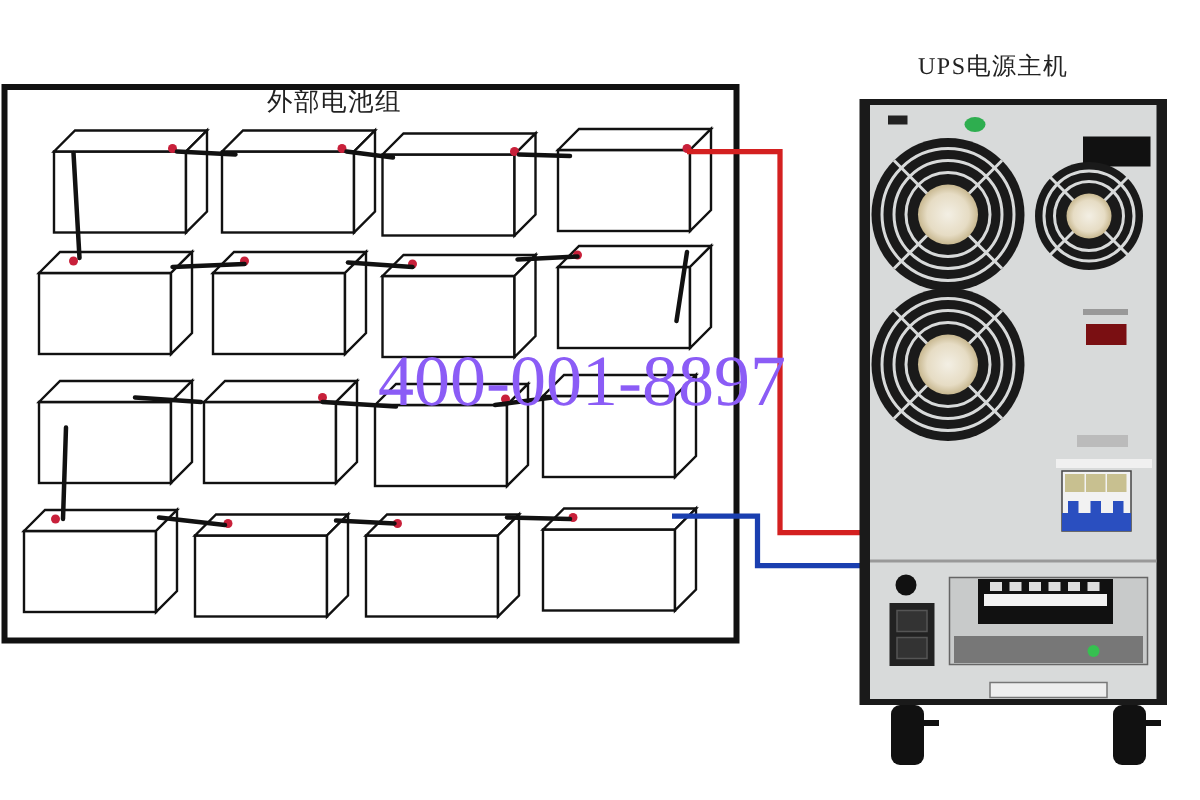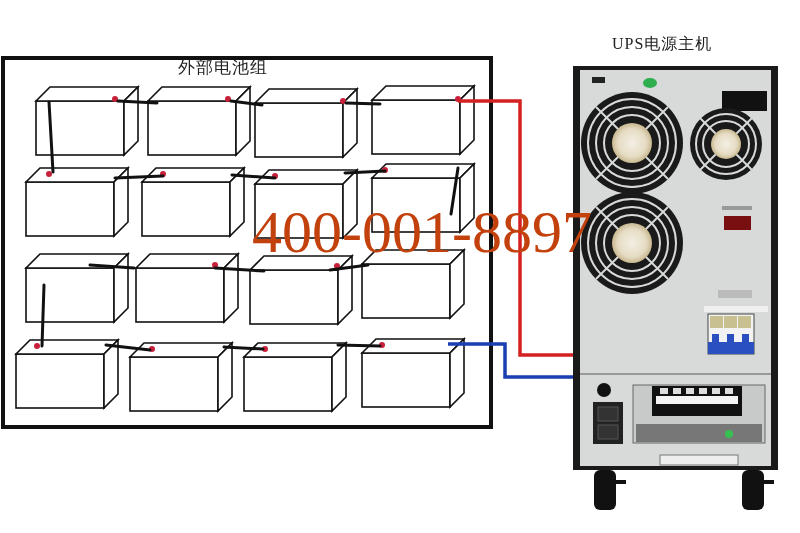--- a/index.html
+++ b/index.html
@@ -1,19 +1,19 @@
 <!DOCTYPE html>
 <html><head>
 <meta charset="utf-8">
 <style>
   html,body{margin:0;padding:0;background:#ffffff;}
   body{width:800px;height:533px;position:relative;overflow:hidden;font-family:"DejaVu Sans",sans-serif;}
   .label{position:absolute;font-size:17px;color:#222;letter-spacing:1px;}
   #diagram{position:absolute;left:0;top:0;}
-  .watermark{position:absolute;left:252px;top:202px;font-family:"Liberation Serif","DejaVu Serif",serif;font-size:60px;color:#c2410c;letter-spacing:0px;line-height:60px;white-space:nowrap;}
+  .watermark{position:absolute;left:252px;top:225px;font-family:"Liberation Serif","DejaVu Serif",serif;font-size:48px;color:#8b5cf6;letter-spacing:0px;line-height:60px;white-space:nowrap;}
 </style>
 </head>
 <body>
 
 <div class="label" style="left:178px;top:20px;margin-top:36px;">外部电池组</div>
 <div class="label" style="left:612px;top:34px;font-size:16px;font-family:Liberation Serif, serif;">UPS电源主机</div>
 
 <svg id="diagram" width="800" height="533" viewBox="0 0 800 533">
   <defs>
     <radialGradient id="fanhub" cx="50%" cy="50%" r="50%">

